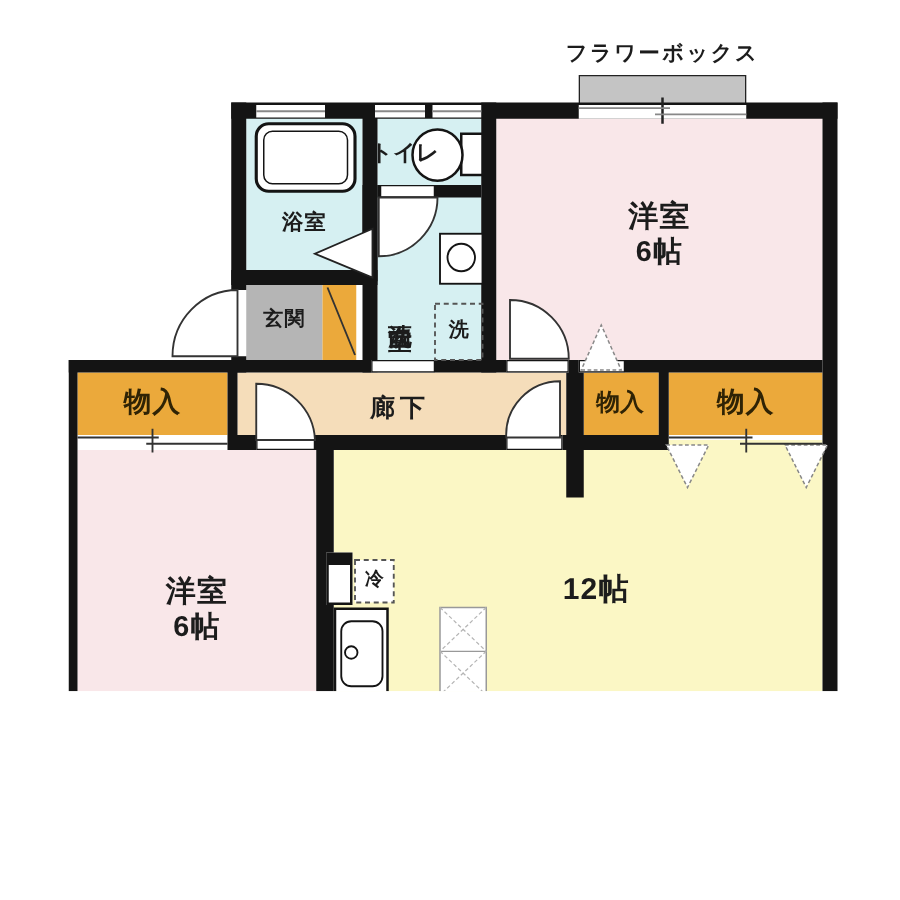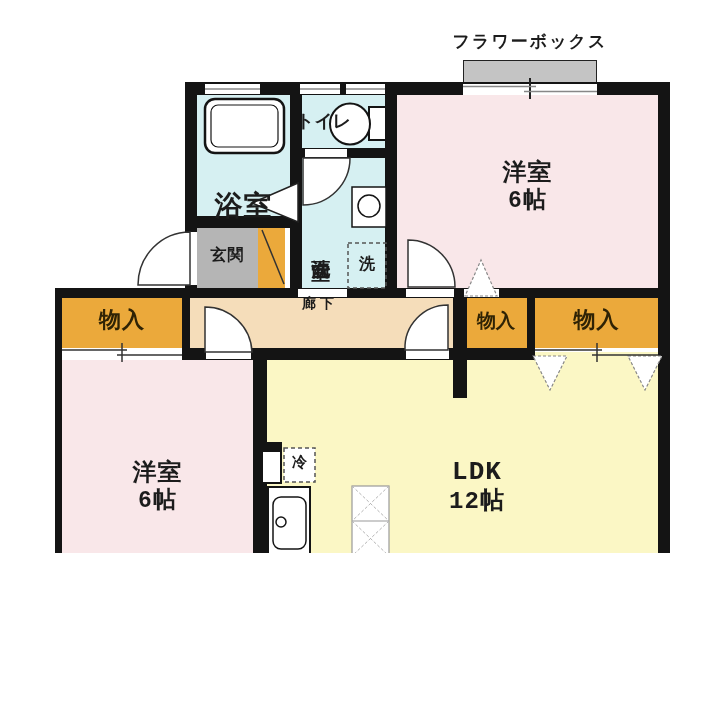--- a/index.html
+++ b/index.html
@@ -1,17 +1,17 @@
 <!DOCTYPE html>
 <html style="--c-wall: #141414; --c-western: #f9e7e9; --c-ldk: #fbf7c5; --c-wet: #d6f0f2; --c-storage: #eba93b; --c-entrance: #b5b5b5; --c-hall: #f5ddba; --c-balcony: #b8b8b8; --c-flower: #c4c4c4;"><head>
 <meta charset="utf-8">
 <style>
   html,body{margin:0;padding:0;background:#ffffff;}
   #plan{position:relative;width:720px;height:553px;background:#ffffff;overflow:hidden;
-        font-family:Liberation Mono, monospace;color:#1c1c1c;}
+        font-family:Liberation Sans, sans-serif;color:#1c1c1c;}
   .room{position:absolute;}
   .wall{position:absolute;background:var(--c-wall,#141414);}
   .gap{position:absolute;background:#ffffff;border:1px solid #141414;box-sizing:border-box;}
   .win{position:absolute;background:#ffffff;}
   .lbl{position:absolute;font-weight:bold;text-align:center;line-height:1.15;
        white-space:nowrap;letter-spacing:1px;}
   .fill-blue{background:var(--c-wet,#d6f0f2);}
   .fill-pink{background:var(--c-western,#f9e7e9);}
   .fill-yellow{background:var(--c-ldk,#fbf7c5);}
   .fill-orange{background:var(--c-storage,#eba93b);}
@@ -165,38 +165,37 @@
       <line x1="352" y1="521" x2="389" y2="521" stroke="#999" stroke-width="1"></line>
       <g stroke="#b5b5b5" stroke-width="1" stroke-dasharray="3,2">
         <line x1="352" y1="486" x2="389" y2="521"></line>
           <line x1="389" y1="486" x2="352" y2="521"></line>
         <line x1="352" y1="521" x2="389" y2="556"></line>
           <line x1="389" y1="521" x2="352" y2="556"></line>
       </g>
     </g>
   </svg>
 
-  <div class="lbl" style="left:197px;top:168px;width:93px;font-size:28px;margin-top:24px;">浴室</div>
+  <div class="lbl" style="left:197px;top:168px;width:93px;font-size:17px;">浴室</div>
   <div class="lbl" style="left:296px;top:112px;width:60px;font-size:18px;text-align:left;letter-spacing:0;">トイレ</div>
   <div class="lbl vert" style="left:308px;top:198px;height:95px;font-size:19px;letter-spacing:2px;">洗面室</div>
   <div class="lbl" style="left:197px;top:247px;width:61px;font-size:16px;">玄関</div>
-  <div class="lbl" style="left:270px;top:296px;width:100px;font-size:14px;letter-spacing:4px;">廊下</div>
+  <div class="lbl" style="left:270px;top:316px;width:100px;font-size:20px;letter-spacing:4px;">廊下</div>
   <div class="lbl" style="left:62px;top:309px;width:120px;font-size:22px;color:#2f2305;">物入</div>
   <div class="lbl" style="left:464px;top:312px;width:64px;font-size:19px;color:#2f2305;letter-spacing:0;">物入</div>
   <div class="lbl" style="left:535px;top:309px;width:123px;font-size:22px;color:#2f2305;">物入</div>
 
   <div class="lbl" style="left:397px;top:160px;width:261px;font-size:24px;">
     <div>洋室</div>
     <div style="font-size:23px;">6帖</div>
   </div>
   <div class="lbl" style="left:62px;top:460px;width:191px;font-size:24px;">
     <div>洋室</div>
     <div style="font-size:23px;">6帖</div>
   </div>
   <div class="lbl" style="left:377px;top:458px;width:200px;font-size:26px;">
-    <div>LDK</div>
     <div style="font-size:24px;">12帖</div>
   </div>
 
   <div class="lbl" style="left:284px;top:455px;width:31px;font-size:15px;letter-spacing:0;">冷</div>
   <div class="lbl" style="left:348px;top:256px;width:38px;font-size:16px;letter-spacing:0;">洗</div>
 
 </div>
 
 </body></html>

